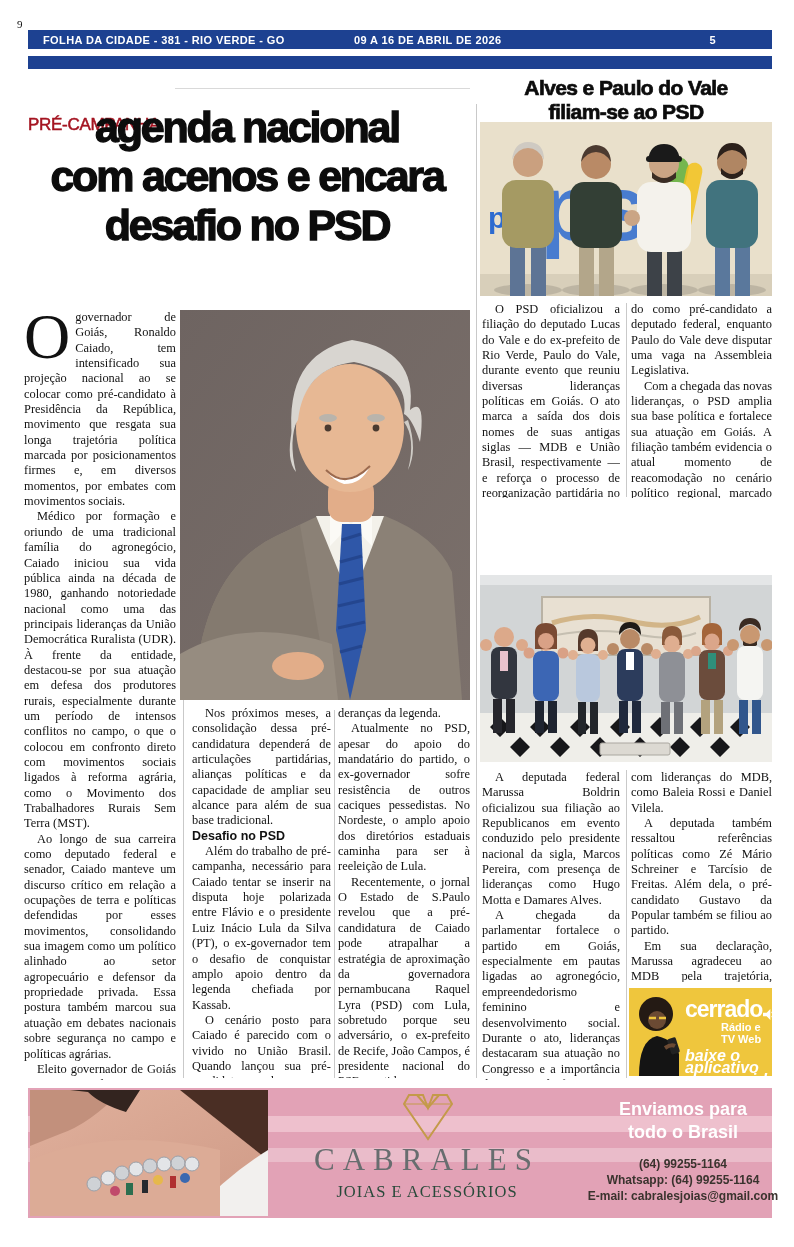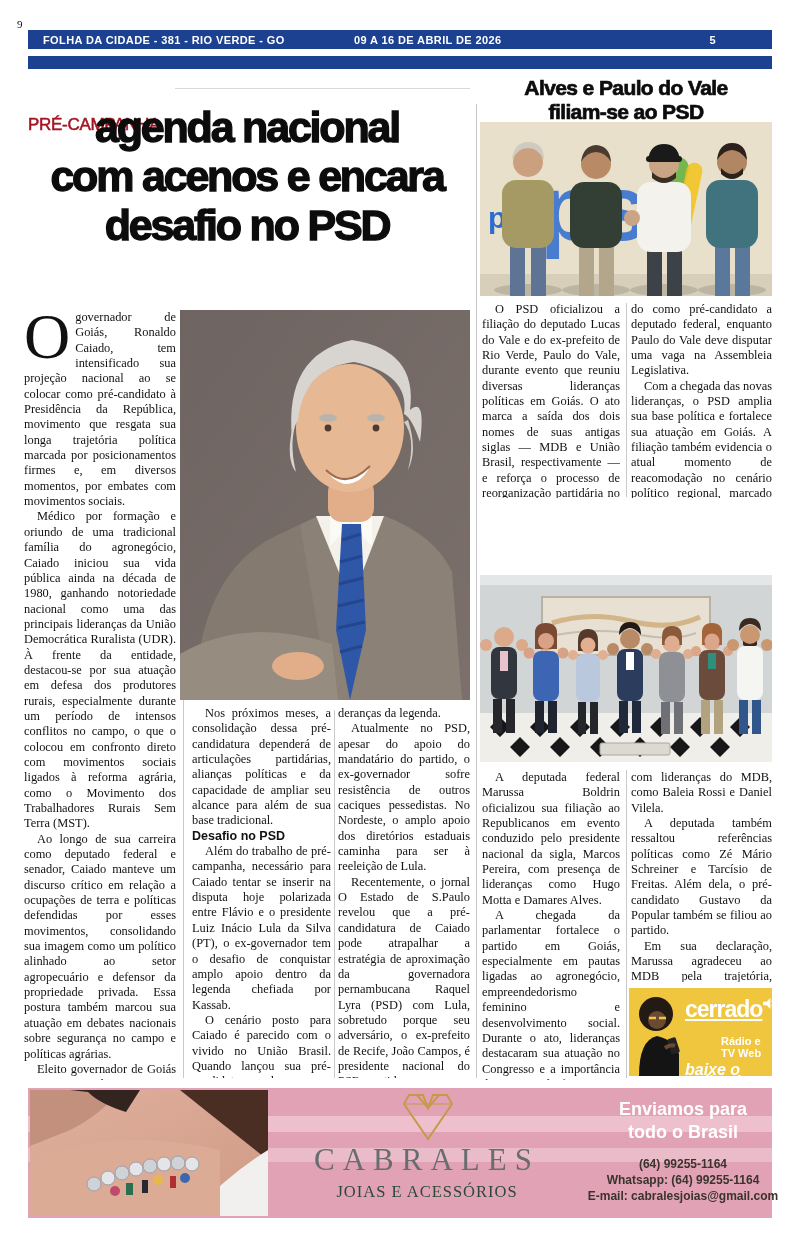--- a/index.html
+++ b/index.html
@@ -34,22 +34,22 @@
   .dropcap{float:left;font-family:"Liberation Serif",serif;font-size:64px;line-height:50px;
            padding:2px 5px 0 0;font-weight:normal;}
   .subhead{font-family:"Liberation Sans",sans-serif;font-weight:bold;font-size:12.5px;
            margin:14px 0 1px 0;text-indent:0 !important;text-align:left;}
   
   .photo{position:absolute;overflow:hidden;}
   .photo svg{display:block;}
   
   .cerrado{position:absolute;left:629px;top:988px;width:143px;height:88px;background:#efc63d;overflow:hidden;}
   .cerrado .ctext{position:absolute;left:56px;top:10px;color:#fff;font-family:"Liberation Sans",sans-serif;}
-  .c-brand{font-weight:bold;font-size:23px;line-height:22px;letter-spacing:-1px;display:flex;align-items:flex-start;text-decoration:underline;}
-  .c-sub{font-weight:bold;font-size:11px;margin-top:15px;padding-left:36px;}
+  .c-brand{font-weight:bold;font-size:23px;line-height:22px;letter-spacing:-1px;display:flex;align-items:flex-end;}
+  .c-sub{font-weight:bold;font-size:11px;margin-top:1px;padding-left:36px;}
   .c-cta{font-weight:bold;font-style:italic;font-size:16px;line-height:12px;margin-top:5px;}
   
   .cabrales{position:absolute;left:28px;top:1088px;width:744px;height:130px;
      background:linear-gradient(180deg,#e2a2b6 0 28px,#eec0cd 28px 44px,#e2a2b6 44px 60px,#eabccA 60px 74px,#e2a2b6 74px 100%);}
   .cab-photo{position:absolute;left:2px;top:2px;width:238px;height:126px;overflow:hidden;}
   .cab-logo{position:absolute;left:374px;top:4px;}
   .cab-brand{position:absolute;left:254px;top:54px;width:290px;text-align:center;
      font-family:"Liberation Serif",serif;font-size:31px;letter-spacing:8px;color:#686d6f;}
   .cab-tagline{position:absolute;left:254px;top:94px;width:290px;text-align:center;
      font-family:"Liberation Serif",serif;font-weight:normal;font-size:16.5px;letter-spacing:1px;color:#29493a;}

